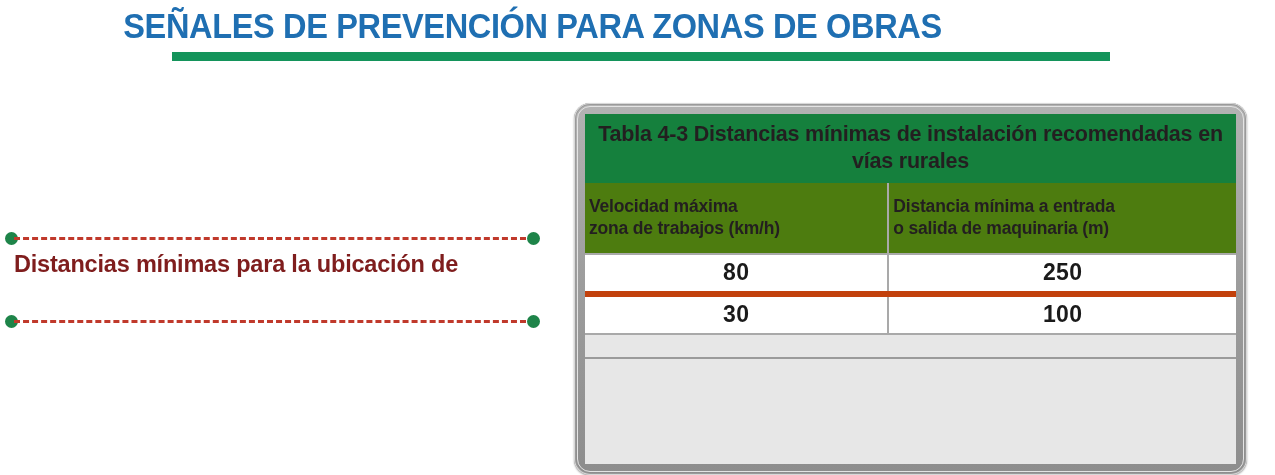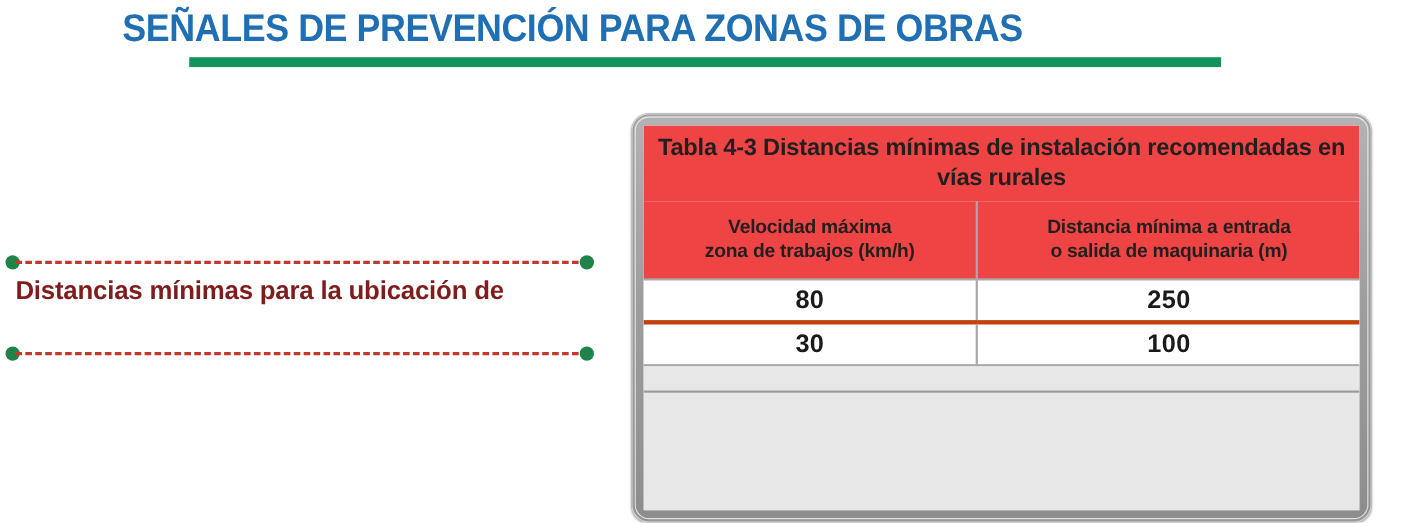--- a/index.html
+++ b/index.html
@@ -11,21 +11,21 @@
     height: 475px;
     background: #ffffff;
     font-family: "Liberation Sans", sans-serif;
     overflow: hidden;
     position: relative;
   }
 
   
   #page-heading {
     position: absolute;
-    left: 0;
+    left: 12px;
     top: 6px;
     width: 1041px;
     text-align: center;
   }
   #page-title {
     font-family: "Liberation Sans", sans-serif;
     font-size: 35px;
     font-weight: bold;
     letter-spacing: -0.4px;
     color: #1F6FB2;
@@ -128,61 +128,60 @@
   #data-table {
     width: 100%;
     border-collapse: collapse;
     table-layout: fixed;
   }
   #data-table col.col-speed { width: 46.6%; }
   #data-table col.col-dist  { width: 53.4%; }
 
   
   #table-caption-cell {
-    background: #ef4444;
+    background: #15803d;
     color: #231f20;
     font-family: "Liberation Sans", sans-serif;
     font-size: 21.5px;
     font-weight: bold;
     text-align: center;
     line-height: 27px;
     padding: 7px 6px 8px 6px;
     letter-spacing: -0.2px;
     border: none;
   }
 
   
   .col-head {
-    background: #ef4444;
+    background: #4d7c0f;
     color: #231f20;
     font-family: "Liberation Sans", sans-serif;
     font-size: 17.5px;
     font-weight: bold;
-    text-align: center;
     line-height: 22px;
     padding: 12px 4px 14px 4px;
     letter-spacing: -0.2px;
     border-right: 2px solid #a9a9a9;
     border-bottom: 2px solid #a9a9a9;
   }
   .col-head:last-child { border-right: none; }
   .col-head .hl { display: block; white-space: nowrap; }
 
   
   .data-cell {
     background: #ffffff;
     color: #1a1a1a;
     font-family: "Liberation Sans", sans-serif;
     font-size: 23px;
     font-weight: bold;
     text-align: center;
     padding: 4px 4px 5px 4px;
     height: 27px;
     border-right: 2px solid #a9a9a9;
-    border-bottom: 4px solid #c2410c;
+    border-bottom: 6px solid #c2410c;
     letter-spacing: 0.3px;
   }
   .data-cell:last-child { border-right: none; }
   #data-table tr.data-row:last-child .data-cell { border-bottom: 2px solid #a9a9a9; }
 
   #table-footer-strip {
     height: 22px;
     background: #e7e7e7;
     border-bottom: 2px solid #9b9b9b;
   }

